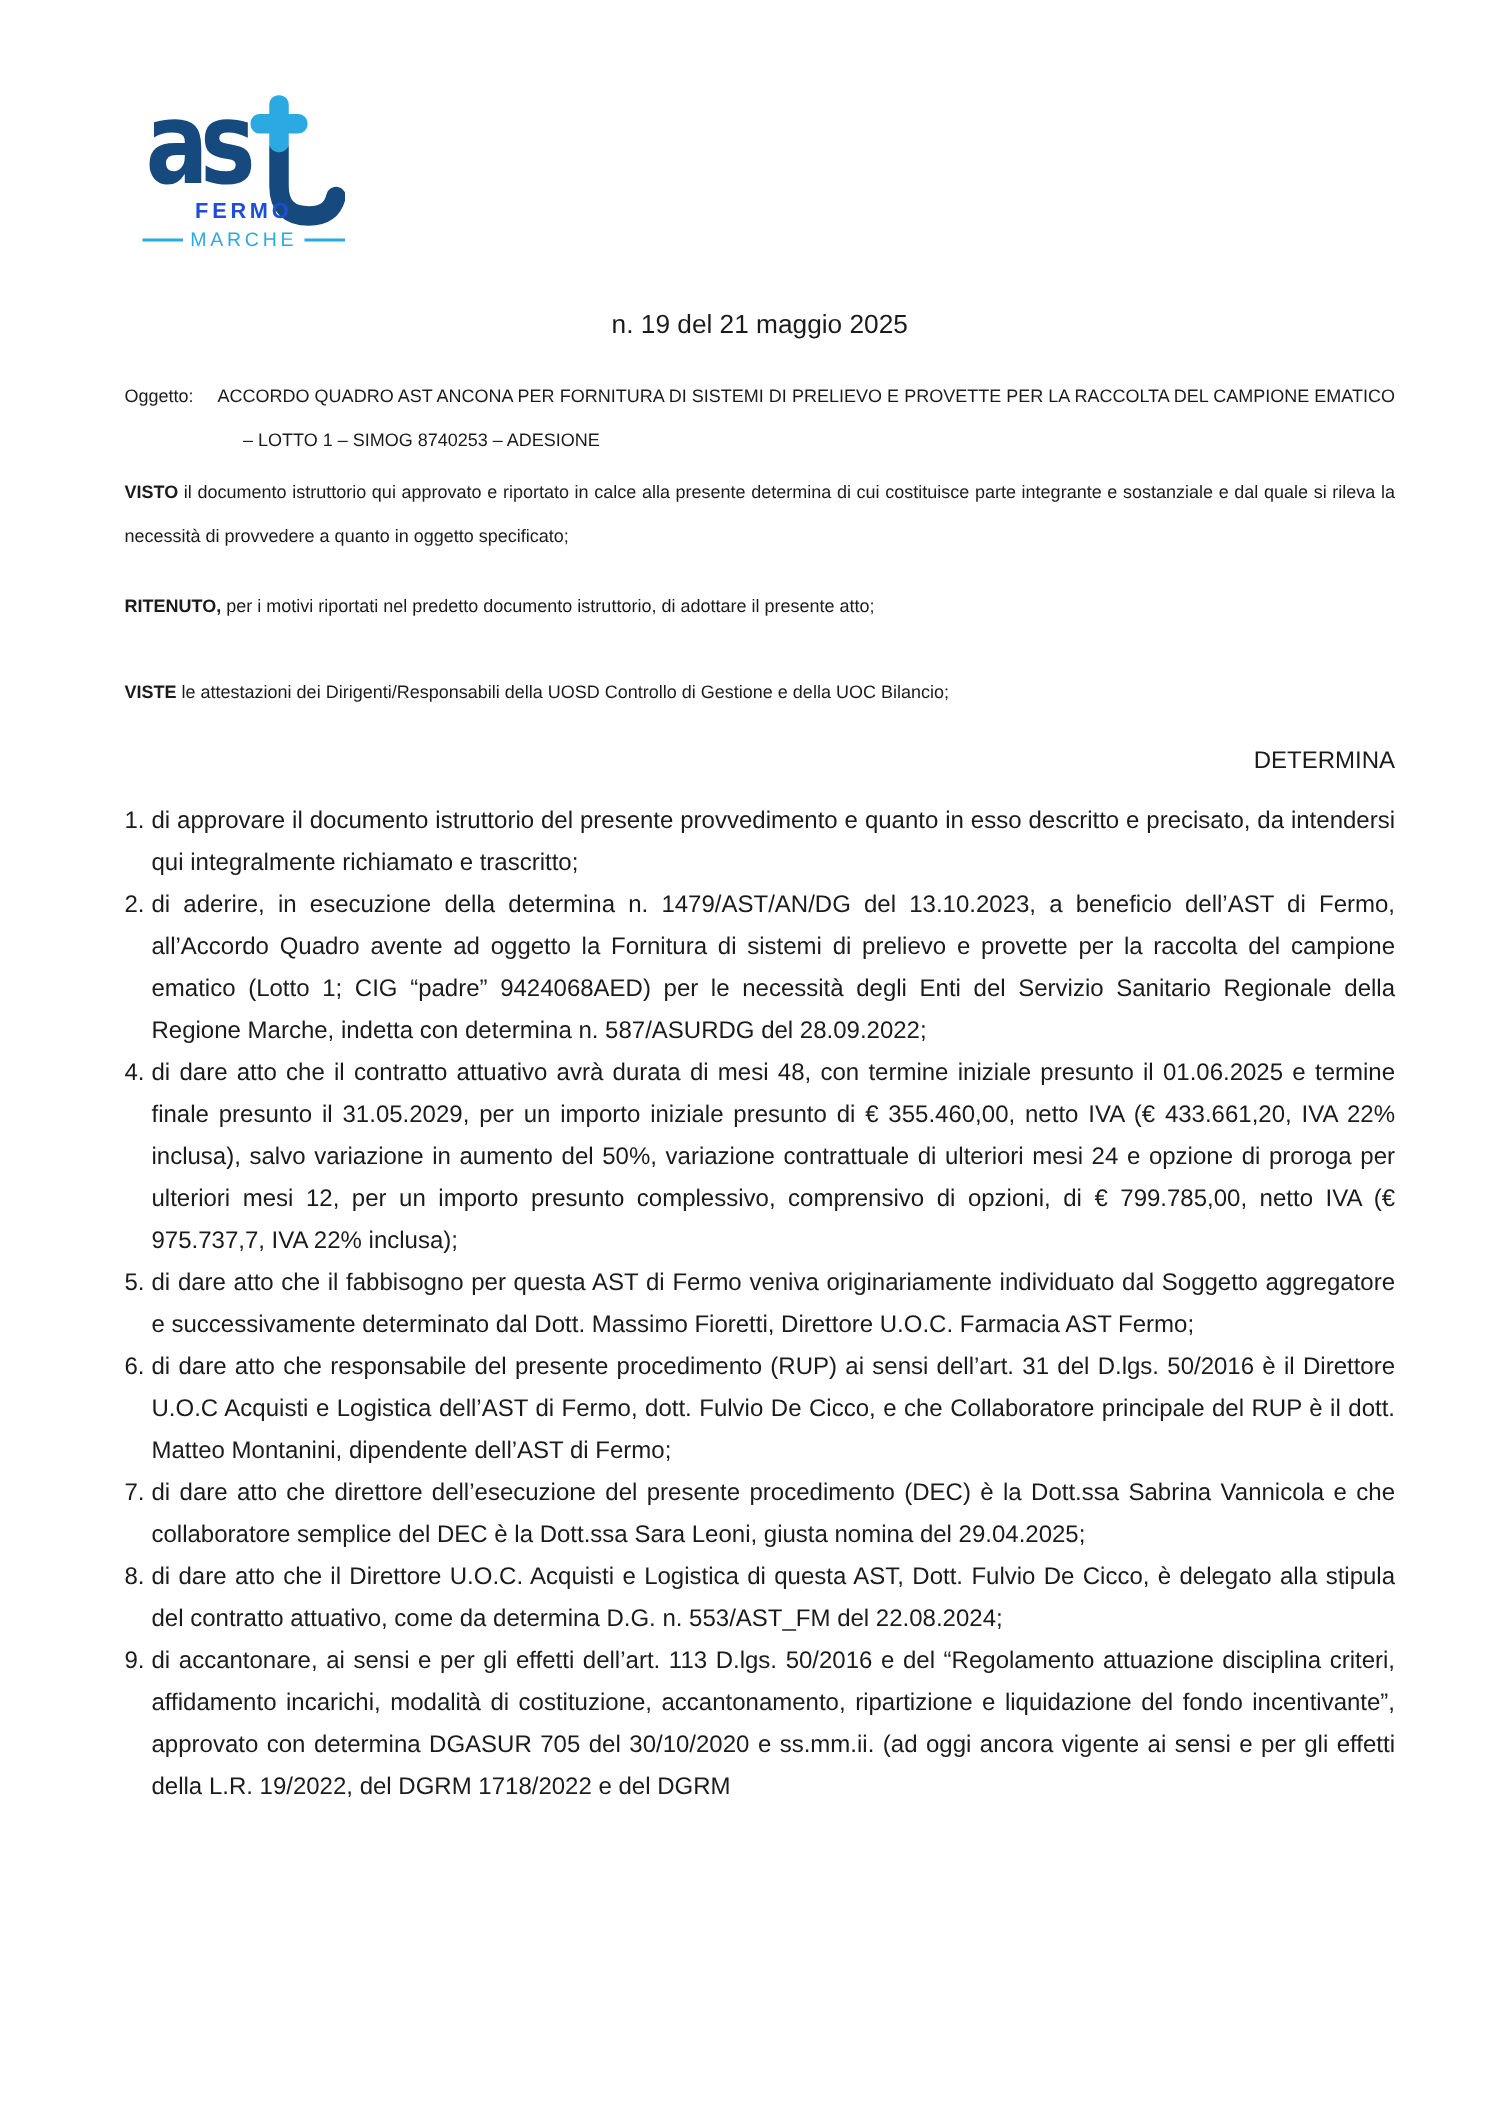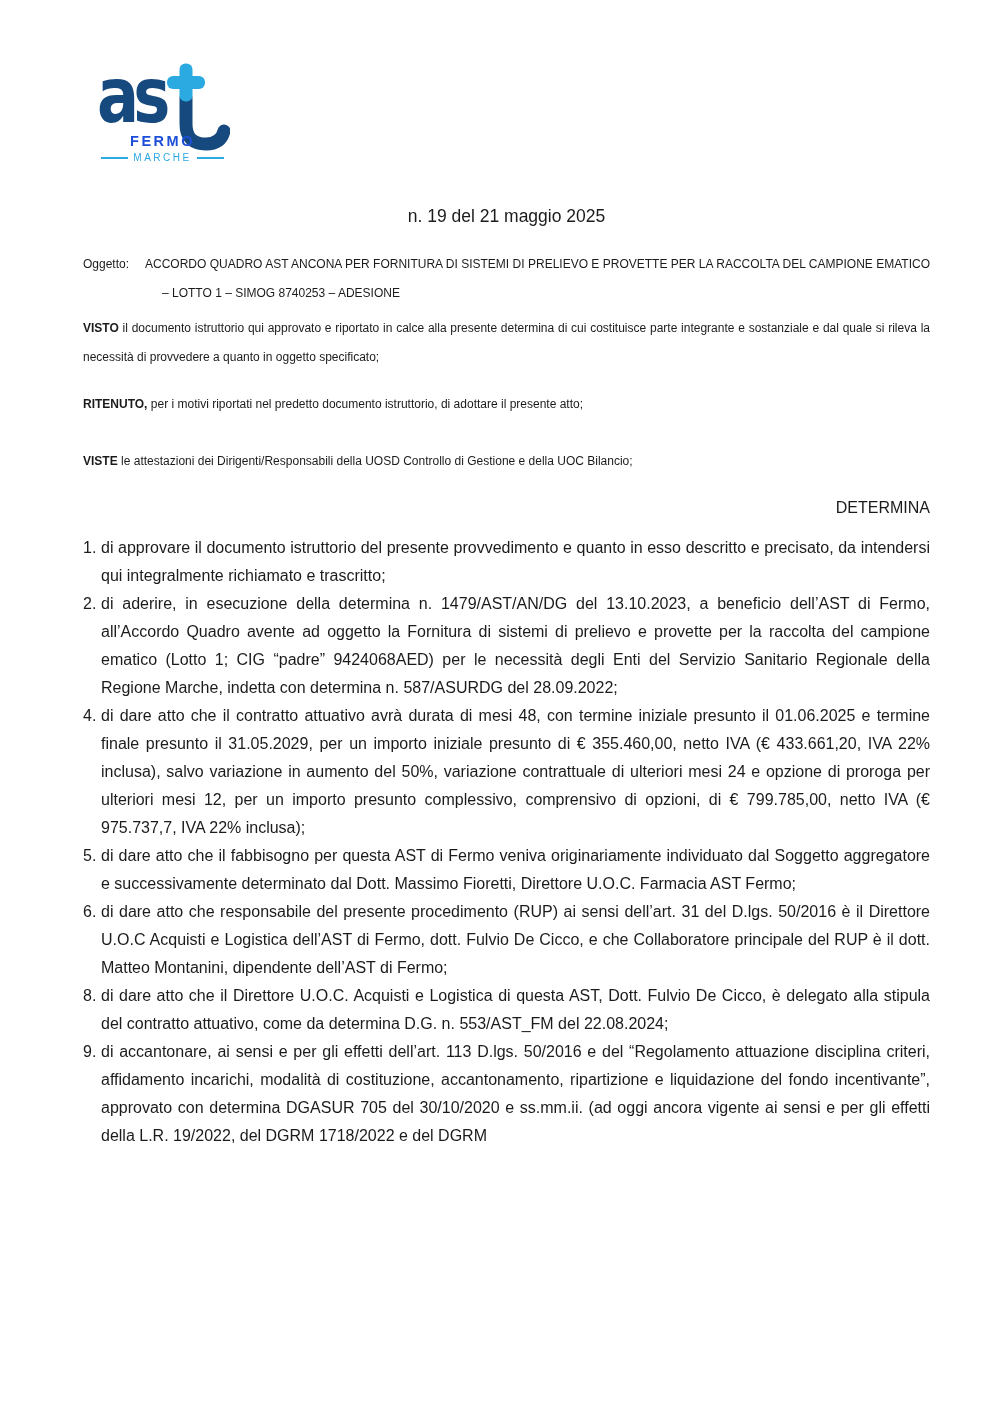--- a/index.html
+++ b/index.html
@@ -11,21 +11,21 @@
   
   .logo{position:absolute;left:95px;top:58px;width:135px;height:105px;}
   .logo-as{position:absolute;left:2px;top:0;font-family:"DejaVu Sans",sans-serif;
            font-weight:bold;font-size:76px;line-height:76px;letter-spacing:-7px;
            color:#164A7E;transform:scaleX(.82);transform-origin:left top;}
   .logo-tsvg{position:absolute;left:0;top:0;width:135px;height:105px;}
   .logo-city{position:absolute;left:0;top:75px;width:135px;text-align:center;
              font-weight:bold;font-size:14.5px;letter-spacing:2.5px;color:#1d4ed8;}
   .logo-region-row{position:absolute;left:0;top:94px;width:135px;display:flex;
                    align-items:center;justify-content:center;gap:5px;}
-  .logo-region{font-size:10px;letter-spacing:2.5px;color:#2BA9E1;}
+  .logo-region{font-size:13px;letter-spacing:2.5px;color:#2BA9E1;}
   .rule{display:inline-block;width:27px;height:2px;background:#2BA9E1;}
 
   
   .title{top:174px;text-align:center;font-size:17.5px;line-height:28px;font-weight:normal;margin:0;}
   .subject{top:250px;line-height:27px;font-size:16px;text-align:justify;
            padding-left:79px;text-indent:-79px;}
   .subject-label{margin-right:16px;}
   .para{font-size:12px;line-height:29px;text-align:justify;margin:0;}
   .p-visto{top:314px;}
   .p-ritenuto{top:390px;}
@@ -86,20 +86,21 @@
     </p>
 
     <h2 class="determina abs">DETERMINA</h2>
 
     <ol class="items abs">
       <li><span class="num">1.</span><span>di approvare il documento istruttorio del presente provvedimento e quanto in esso descritto e precisato, da intendersi qui integralmente richiamato e trascritto;</span></li>
       <li><span class="num">2.</span><span>di aderire, in esecuzione della determina n. 1479/AST/AN/DG del 13.10.2023, a beneficio dell’AST di Fermo, all’Accordo Quadro avente ad oggetto la Fornitura di sistemi di prelievo e provette per la raccolta del campione ematico (Lotto 1; CIG “padre” 9424068AED) per le necessità degli Enti del Servizio Sanitario Regionale della Regione Marche, indetta con determina n. 587/ASURDG del 28.09.2022;</span></li>
       <li><span class="num">4.</span><span>di dare atto che il contratto attuativo avrà durata di mesi 48, con termine iniziale presunto il 01.06.2025 e termine finale presunto il 31.05.2029, per un importo iniziale presunto di € 355.460,00, netto IVA (€ 433.661,20, IVA 22% inclusa), salvo variazione in aumento del 50%, variazione contrattuale di ulteriori mesi 24 e opzione di proroga per ulteriori mesi 12, per un importo presunto complessivo, comprensivo di opzioni, di € 799.785,00, netto IVA (€ 975.737,7, IVA 22% inclusa);</span></li>
       <li><span class="num">5.</span><span>di dare atto che il fabbisogno per questa AST di Fermo veniva originariamente individuato dal Soggetto aggregatore e successivamente determinato dal Dott. Massimo Fioretti, Direttore U.O.C. Farmacia AST Fermo;</span></li>
       <li><span class="num">6.</span><span>di dare atto che responsabile del presente procedimento (RUP) ai sensi dell’art. 31 del D.lgs. 50/2016 è il Direttore U.O.C Acquisti e Logistica dell’AST di Fermo, dott. Fulvio De Cicco, e che Collaboratore principale del RUP è il dott. Matteo Montanini, dipendente dell’AST di Fermo;</span></li>
+      <li><span class="num">7.</span><span>di dare atto che direttore dell’esecuzione del presente procedimento (DEC) è la Dott.ssa Sabrina Vannicola e che collaboratore semplice del DEC è la Dott.ssa Sara Leoni, giusta nomina del 29.04.2025;</span></li>
       <li><span class="num">8.</span><span>di dare atto che il Direttore U.O.C. Acquisti e Logistica di questa AST, Dott. Fulvio De Cicco, è delegato alla stipula del contratto attuativo, come da determina D.G. n. 553/AST_FM del 22.08.2024;</span></li>
       <li><span class="num">9.</span><span>di accantonare, ai sensi e per gli effetti dell’art. 113 D.lgs. 50/2016 e del “Regolamento attuazione disciplina criteri, affidamento incarichi, modalità di costituzione, accantonamento, ripartizione e liquidazione del fondo incentivante”, approvato con determina DGASUR 705 del 30/10/2020 e ss.mm.ii. (ad oggi ancora vigente ai sensi e per gli effetti della L.R. 19/2022, del DGRM 1718/2022 e del DGRM</span></li>
     </ol>
   </div>
 
   <div class="qr">
     <svg id="qr" viewBox="0 0 25 25" fill="#111">
         <rect x="0" y="0" width="1" height="1"></rect>
         <rect x="0" y="1" width="1" height="1"></rect>
         <rect x="0" y="2" width="1" height="1"></rect>

